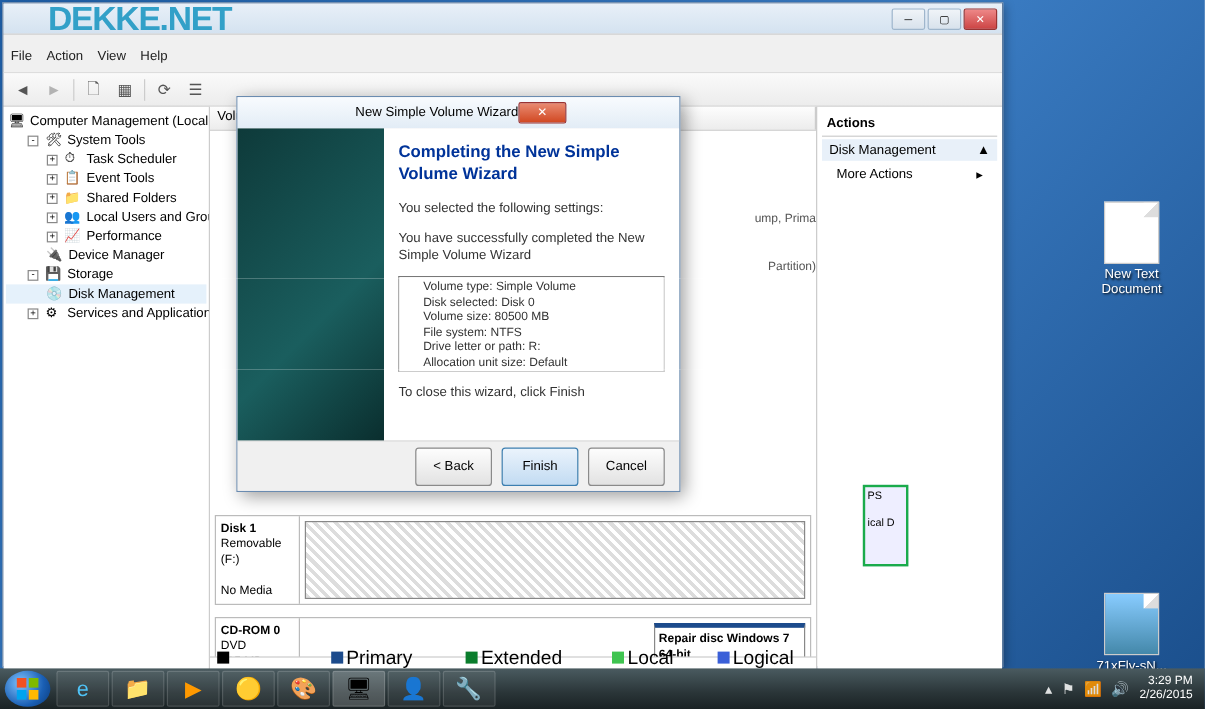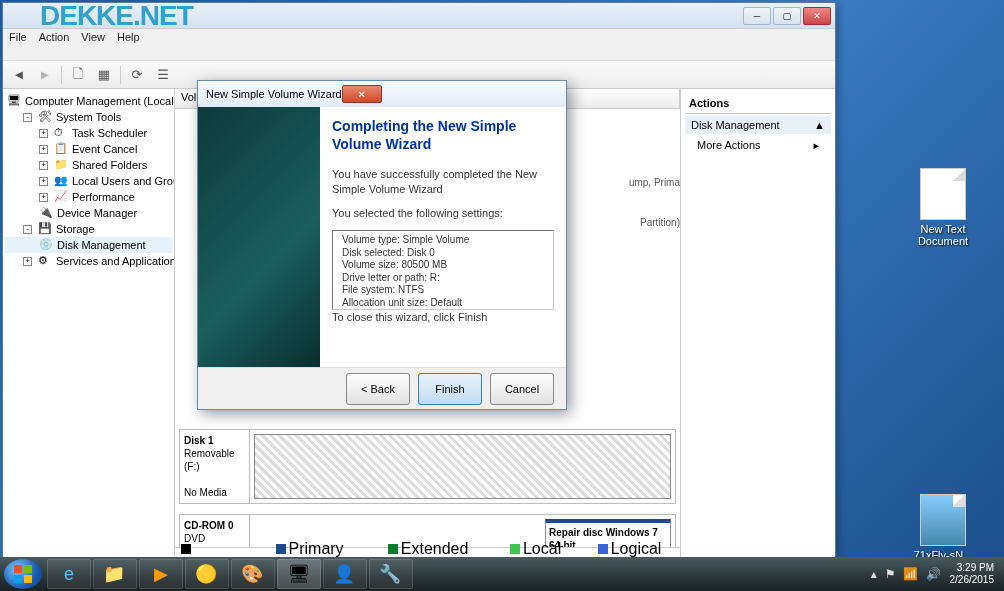--- a/index.html
+++ b/index.html
@@ -8,21 +8,21 @@
 
 .watermark { position:absolute; top:0; left:0; font-size:28px; font-weight:900; color:#32a0c8; font-family:Arial Black,sans-serif; letter-spacing:-1px; z-index:100;margin-left:40px; }
 
 
 .mgmt-window { position:absolute; top:2px; left:2px; width:834px; height:554px; background:#f0f0f0; border:1px solid #5b7a9e; box-shadow:2px 2px 8px rgba(0,0,0,0.3); }
 .titlebar { height:26px; background:linear-gradient(#e8f0f8,#d4e2f0); display:flex; justify-content:flex-end; align-items:center; padding:0 4px; border-bottom:1px solid #ccc; }
 .win-btns { display:flex; gap:2px; }
 .win-btn { width:28px; height:18px; display:flex; align-items:center; justify-content:center; border-radius:2px; font-size:9px; cursor:pointer; background:linear-gradient(#f0f4f8,#d8e2ec); border:1px solid #9fb6cc; }
 .win-btn.close { background:linear-gradient(#e88,#c44); color:#fff; border-color:#933; }
 
-.menubar { height:32px; background:#f0f0f0; padding:2px 6px; display:flex; gap:12px; color:#222; border-bottom:1px solid #ddd; }
+.menubar { height:32px; background:#f0f0f0; padding:12px 6px; display:flex; gap:12px; color:#222; border-bottom:1px solid #ddd; }
 .menubar span { cursor:pointer; }
 
 .toolbar { height:28px; background:linear-gradient(#fafafa,#ececec); border-bottom:1px solid #ccc; display:flex; align-items:center; gap:6px; padding:0 6px; }
 .tb-btn { width:20px; height:20px; border:1px solid transparent; display:flex; align-items:center; justify-content:center; cursor:pointer; color:#555; font-size:13px; }
 .tb-sep { width:1px; height:18px; background:#ccc; }
 
 .body-area { display:flex; height:calc(100% - 74px); }
 .tree-pane { width:172px; background:#fff; border-right:1px solid #ccc; padding:4px 2px; overflow:hidden; }
 .tree-item { display:flex; align-items:center; gap:4px; padding:1px 2px; white-space:nowrap; cursor:pointer; }
 .tree-item .exp { width:9px; height:9px; border:1px solid #888; display:inline-flex; align-items:center; justify-content:center; font-size:8px; line-height:1; margin-right:2px; flex-shrink:0; }
@@ -46,28 +46,28 @@
 .legend { height:20px; border-top:1px solid #ccc; padding:3px 6px; display:flex; gap:10px; align-items:center; font-size:16px; }
 .leg-sw { width:10px; height:10px; display:inline-block; margin-right:3px; vertical-align:middle; }
 
 .actions-pane { width:154px; background:#fff; padding:4px; }
 .actions-pane .hdr { font-weight:bold; padding:4px; border-bottom:1px solid #ccc; margin-bottom:2px; }
 .actions-pane .sect { background:#e8f0f9; padding:3px 6px; display:flex; justify-content:space-between; align-items:center; margin-bottom:2px; }
 .actions-pane .act { padding:3px 12px; cursor:pointer; display:flex; justify-content:space-between; }
 
 
 .wizard { position:absolute; top:80px; left:197px; width:370px; background:#f0f0f0; border:1px solid #6a8bb0; box-shadow:4px 4px 14px rgba(0,0,0,0.4); z-index:50; }
-.wiz-title { height:26px; background:linear-gradient(#f8fbfe,#e2ecf6); display:flex; align-items:center; justify-content:flex-start; padding:0 4px 0 8px; font-size:11px; }
+.wiz-title { height:26px; background:linear-gradient(#f8fbfe,#e2ecf6); display:flex; align-items:center; justify-content:center; padding:0 4px 0 8px; font-size:11px; }
 .wiz-close { width:40px; height:18px; background:linear-gradient(#e98b72,#d14822); border:1px solid #933; border-radius:2px; color:#fff; display:flex; align-items:center; justify-content:center; font-size:10px; cursor:pointer; }
 .wiz-body { display:flex; background:#fff; }
 .wiz-side { width:122px; height:260px; background:linear-gradient(135deg,#0e3a3a 0%,#1a5e5e 60%,#0a2e2e 100%); }
 .wiz-main { flex:1; padding:10px 12px; font-size:11px; color:#333; }
 .wiz-main h2 { font-size:14px; font-weight:bold; color:#003399; margin-bottom:14px; line-height:1.3; }
 .wiz-main p { margin-bottom:10px; line-height:1.3; }
-.wiz-settings { border:1px inset #ccc; background:#fff; padding:3px 9px; height:80px; overflow-y:auto; font-size:10px; line-height:1.25; }
+.wiz-settings { border:1px inset #ccc; background:#fff; padding:3px 20px; height:80px; overflow-y:auto; font-size:10px; line-height:1.25; margin-bottom:10px; }
 .wiz-btns { height:42px; border-top:1px solid #ddd; display:flex; justify-content:flex-end; align-items:center; gap:8px; padding:0 12px; background:#f0f0f0; }
 .wiz-btn { min-width:64px; height:32px; background:linear-gradient(#fdfdfd,#e2e2e2); border:1px solid #8a8a8a; border-radius:3px; font-size:11px; cursor:pointer; }
 .wiz-btn.primary { background:linear-gradient(#eaf3fc,#c2dbf2); border-color:#3c7fb1; }
 
 
 .peek1 { position:absolute; top:88px; right:0; font-size:10px; color:#555; }
 .peek2 { position:absolute; top:128px; right:0; font-size:10px; color:#555; }
 .peek3 { position:absolute; top:315px; left:544px; width:38px; height:68px; border:2px solid #1aab4b; background:#eef; font-size:9px; padding:2px; line-height:1.2; }
 
 
@@ -137,21 +137,21 @@
           <span>System Tools</span>
         </div>
       <div class="tree-item indent2">
           <span class="exp">+</span>
           <span class="ico">⏱</span>
           <span>Task Scheduler</span>
         </div>
       <div class="tree-item indent2">
           <span class="exp">+</span>
           <span class="ico">📋</span>
-          <span>Event Cancel</span>
+          <span>Event Tools</span>
         </div>
       <div class="tree-item indent2">
           <span class="exp">+</span>
           <span class="ico">📁</span>
           <span>Shared Folders</span>
         </div>
       <div class="tree-item indent2">
           <span class="exp">+</span>
           <span class="ico">👥</span>
           <span>Local Users and Groups</span>
@@ -185,20 +185,24 @@
       <div class="col-headers">
         <div class="col-h" style="width:120px">Volume</div>
         <div class="col-h" style="width:46px">Layout</div>
         <div class="col-h" style="width:36px">Type</div>
         <div class="col-h" style="width:62px">File System</div>
         <div class="col-h" style="flex:1">Status</div>
       </div>
 
       <div class="peek1">ump, Prima</div>
       <div class="peek2">Partition)</div>
+      <div class="peek3">
+        <div>PS</div><br>
+        <div>ical D</div>
+      </div>
 
       <div class="disk-area" style="padding-top:320px;">
         <div class="disk-block">
           <div class="disk-info">
             <b>Disk 1</b><br>
             <span>Removable (F:)</span><br><br>
             <span>No Media</span>
           </div>
           <div class="disk-parts">
               <div class="part empty"></div>
@@ -246,28 +250,28 @@
 
 <div class="wizard">
   <div class="wiz-title">
     <span>New Simple Volume Wizard</span>
     <div class="wiz-close">✕</div>
   </div>
   <div class="wiz-body">
     <div class="wiz-side"></div>
     <div class="wiz-main">
       <h2>Completing the New Simple Volume Wizard</h2>
+      <p>You selected the following settings:</p>
       <p>You have successfully completed the New Simple Volume Wizard</p>
-      <p>You selected the following settings:</p>
       <div class="wiz-settings">
         <div>Volume type: Simple Volume</div>
         <div>Disk selected: Disk 0</div>
         <div>Volume size: 80500 MB</div>
+        <div>File system: NTFS</div>
         <div>Drive letter or path: R:</div>
-        <div>File system: NTFS</div>
         <div>Allocation unit size: Default</div>
         <div>Volume label: Recovery</div>
 
       </div>
       <p>To close this wizard, click Finish</p>
     </div>
   </div>
   <div class="wiz-btns">
     <button class="wiz-btn">&lt; Back</button>
     <button class="wiz-btn primary">Finish</button>

